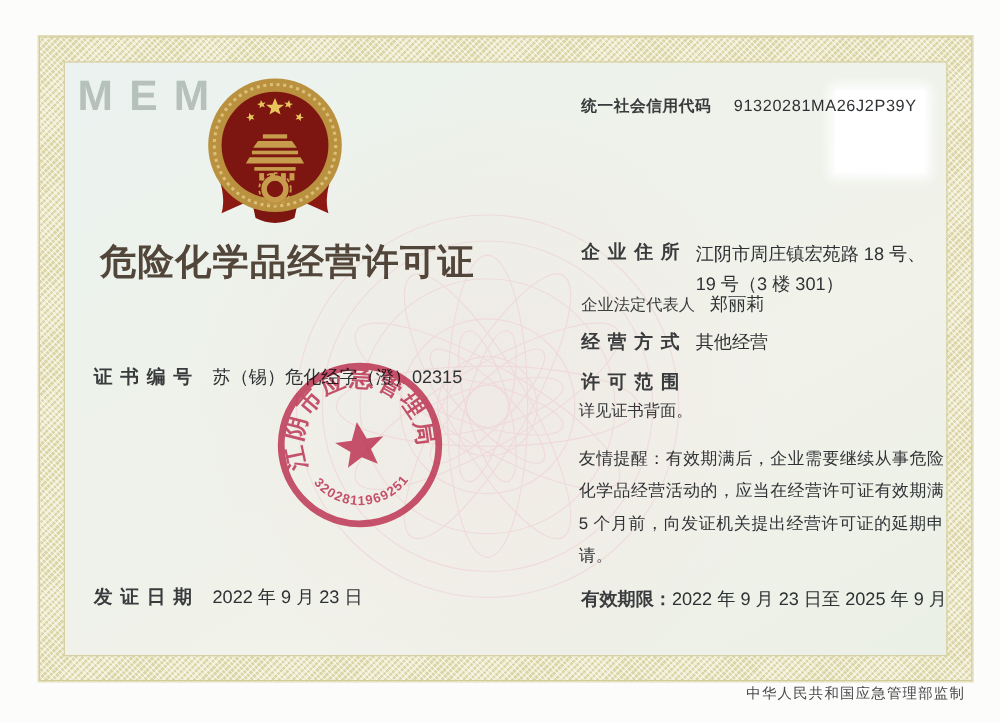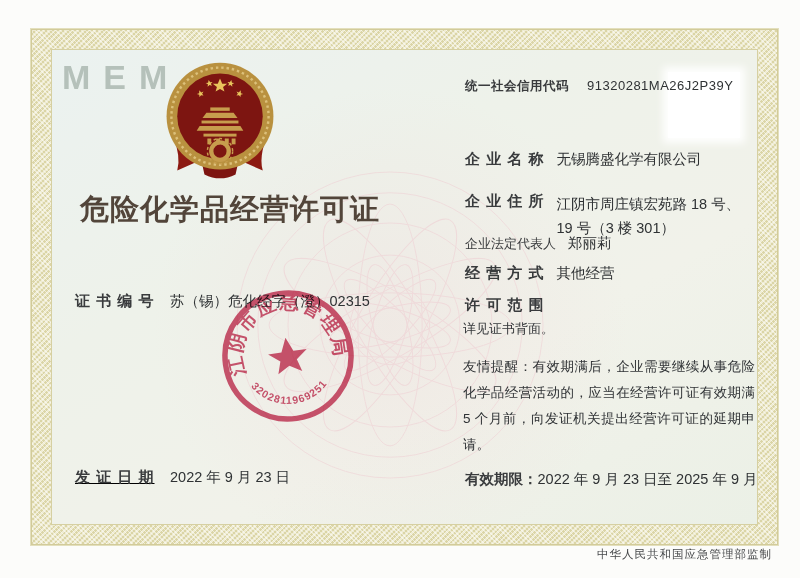--- a/index.html
+++ b/index.html
@@ -49,21 +49,21 @@
     font-size:16px; font-weight:700; letter-spacing:5px; color:#3c3f40;
   }
 
   .row { position:absolute; z-index:2; white-space:nowrap; }
   .lbl { font-size:15px; font-weight:600; letter-spacing:1px; color:#393b3d; }
   .lbl-sm { font-size:13px; font-weight:400; color:#393b3d;text-align:right; }
   .val { font-size:14.5px; font-weight:400; color:#2f3234; }
 
   .l-certno  { left:23px; top:242px; }
   .l-auth    { left:23px; top:294px; }
-  .l-date    { left:23px; top:418px;text-decoration:underline; }
+  .l-date    { left:23px; top:418px; }
   .l-certno .val, .l-date .val { position:absolute; left:95px; top:0; }
   .l-certno .val { left:95px; }
 
   .seal { position:absolute; left:166px; top:236px; width:140px; height:140px; z-index:3;
           opacity:.85; mix-blend-mode:multiply; }
 
   .r-credit  { left:413px; top:26px; }
   .r-credit .lbl { font-size:12.5px; letter-spacing:.5px; }
   .r-credit .val { font-size:13px; letter-spacing:.5px; }
   .r-name    { left:413px; top:100px; }
@@ -181,23 +181,20 @@
           </text>
         </g>
       </svg>
 
       <div class="patch"></div>
 
       <div class="row r-credit">
         <span class="lbl">统一社会信用代码</span><span class="gap18"></span><span class="val">91320281MA26J2P39Y</span>
       </div>
 
-      <div class="row r-name">
-        <span class="lbl">企 业 名 称</span><span class="gap12"></span><span class="val">无锡腾盛化学有限公司</span>
-      </div>
 
       <div class="row r-addr">
         <span class="lbl" style="vertical-align:top">企 业 住 所</span><span class="gap12"></span><span class="val" style="display:inline-block;width:200px;vertical-align:top">
           <span style="display:block">江阴市周庄镇宏苑路 18 号、</span>
           <span style="display:block">19 号（3 楼 301）</span>
         </span>
       </div>
 
       <div class="row r-legal">
         <span class="lbl-sm">企业法定代表人</span><span class="gap12"></span><span class="val">郑丽莉</span>

